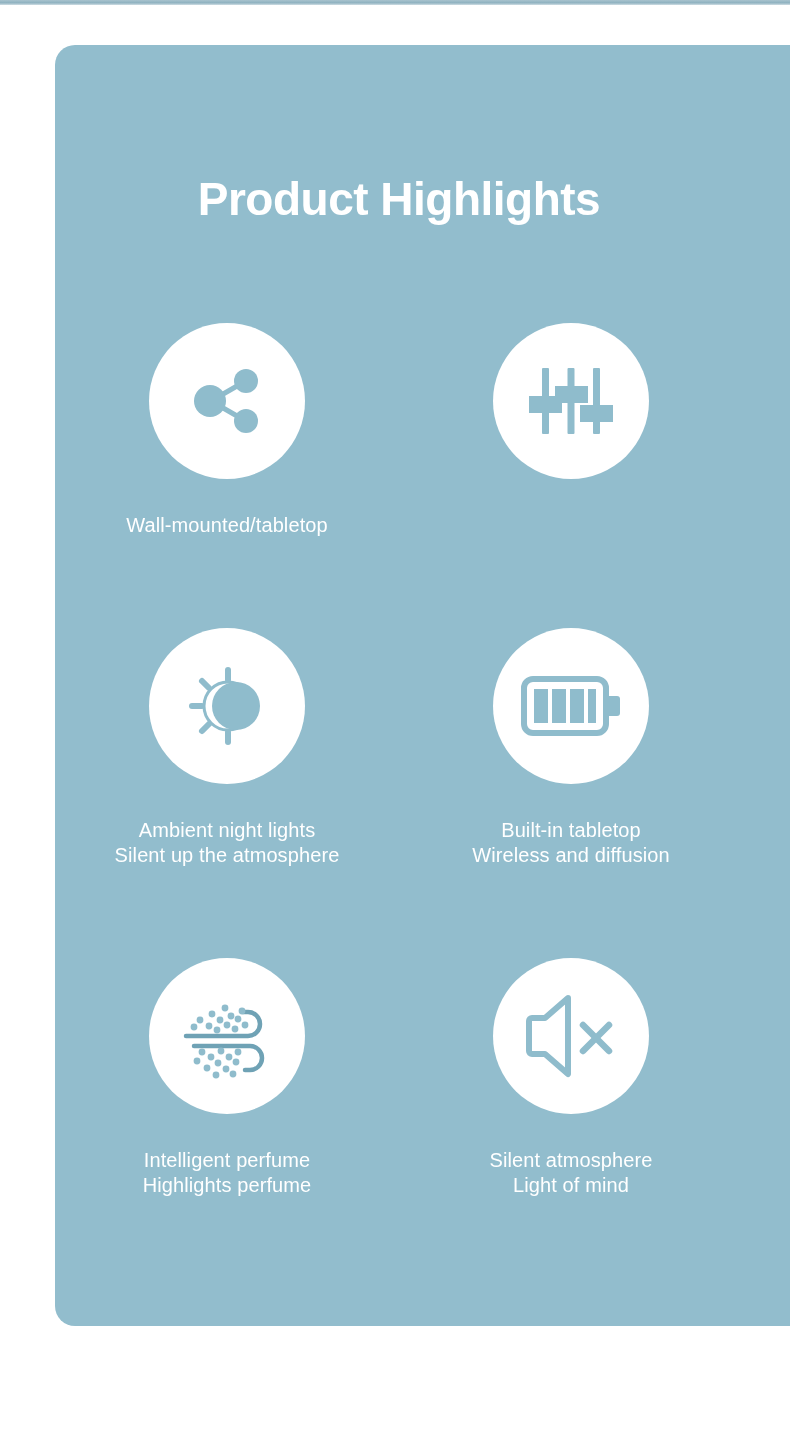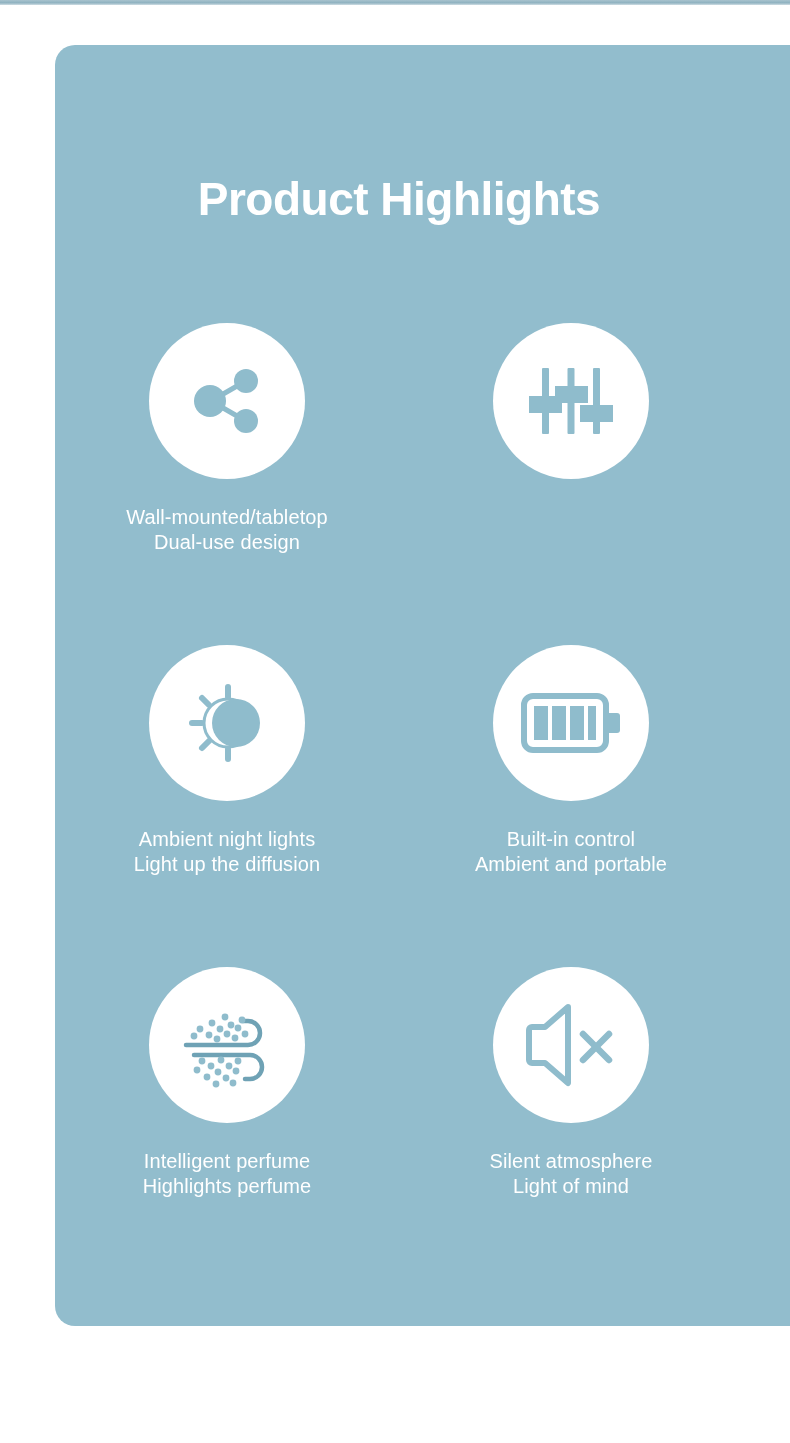--- a/index.html
+++ b/index.html
@@ -77,21 +77,21 @@
     align-items: center;
     justify-content: center;
     box-sizing: border-box;
   }
 
   .feature-icon-circle svg {
     display: block;
   }
 
   .feature-text {
-    margin-top: 26px;
+    margin-top: 34px;
     text-align: center;
     color: #ffffff;
     font-size: 20px;
     line-height: 25px;
     letter-spacing: 0.1px;
   }
   .feature-line { display: block; }
 </style>
 </head>
 <body>
@@ -113,21 +113,20 @@
               <line x1="30" y1="46" x2="63" y2="65"></line>
             </g>
             <circle cx="29" cy="46" r="16" fill="#8fbccc"></circle>
             <circle cx="65" cy="26" r="12" fill="#8fbccc"></circle>
             <circle cx="65" cy="66" r="12" fill="#8fbccc"></circle>
           </svg>
         </span>
       </div>
       <div class="feature-text">
         <span class="feature-line">Wall-mounted/tabletop</span>
-        <span class="feature-line">Dual-use design</span>
       </div>
     </div>
 
     <div class="feature-item">
       <div class="feature-icon-circle">
         <span>
           <svg width="86" height="86" viewBox="0 0 86 86" aria-hidden="true">
             <g fill="#8fbccc">
 
               <rect x="14" y="10" width="7" height="66" rx="1"></rect>
@@ -155,42 +154,42 @@
               <line x1="21" y1="21" x2="28" y2="28"></line>
               <line x1="11" y1="46" x2="21" y2="46"></line>
               <line x1="21" y1="71" x2="28" y2="64"></line>
               <line x1="47" y1="72" x2="47" y2="82"></line>
             </g>
           </svg>
         </span>
       </div>
       <div class="feature-text">
         <span class="feature-line">Ambient night lights</span>
-        <span class="feature-line">Light up the diffusion</span>
+        <span class="feature-line">Silent up the atmosphere</span>
       </div>
     </div>
 
     <div class="feature-item">
       <div class="feature-icon-circle">
         <span>
           <svg width="100" height="72" viewBox="0 0 100 72" aria-hidden="true">
             <rect x="3" y="9" width="82" height="54" rx="9" fill="none" stroke="#8fbccc" stroke-width="6"></rect>
             <path d="M88 26 h8 a3 3 0 0 1 3 3 v14 a3 3 0 0 1 -3 3 h-8 z" fill="#8fbccc"></path>
             <g fill="#8fbccc">
               <rect x="13" y="19" width="14" height="34"></rect>
               <rect x="31" y="19" width="14" height="34"></rect>
               <rect x="49" y="19" width="14" height="34"></rect>
               <rect x="67" y="19" width="8" height="34"></rect>
             </g>
           </svg>
         </span>
       </div>
       <div class="feature-text">
-        <span class="feature-line">Built-in control</span>
-        <span class="feature-line">Ambient and portable</span>
+        <span class="feature-line">Built-in tabletop</span>
+        <span class="feature-line">Wireless and diffusion</span>
       </div>
     </div>
 
     <div class="feature-item">
       <div class="feature-icon-circle">
         <span>
           <svg width="94" height="94" viewBox="0 0 94 94" aria-hidden="true">
             <g stroke="#6fa2b5" stroke-width="4.5" fill="none" stroke-linecap="round">
               <path d="M6 47 H68 a12 12 0 0 0 0 -24 h-5"></path>
               <path d="M14 57 H70 a12 12 0 0 1 0 24 h-5"></path>

